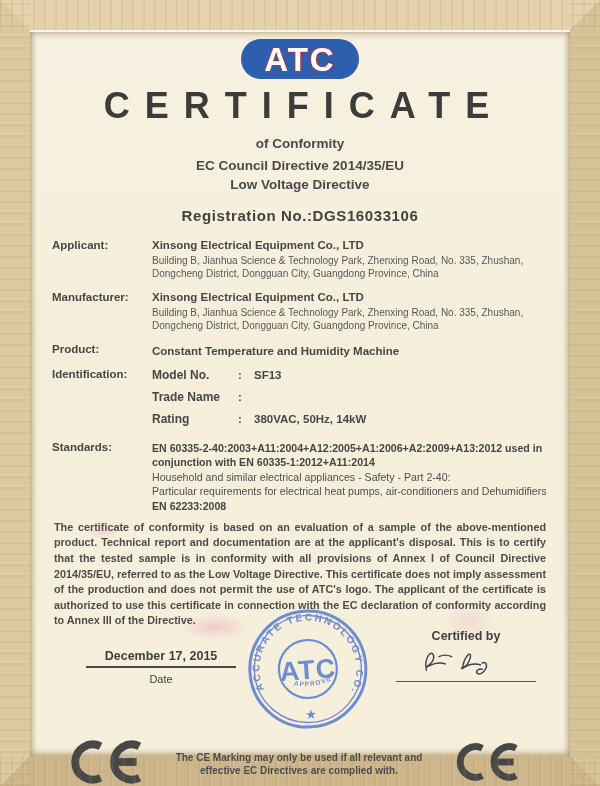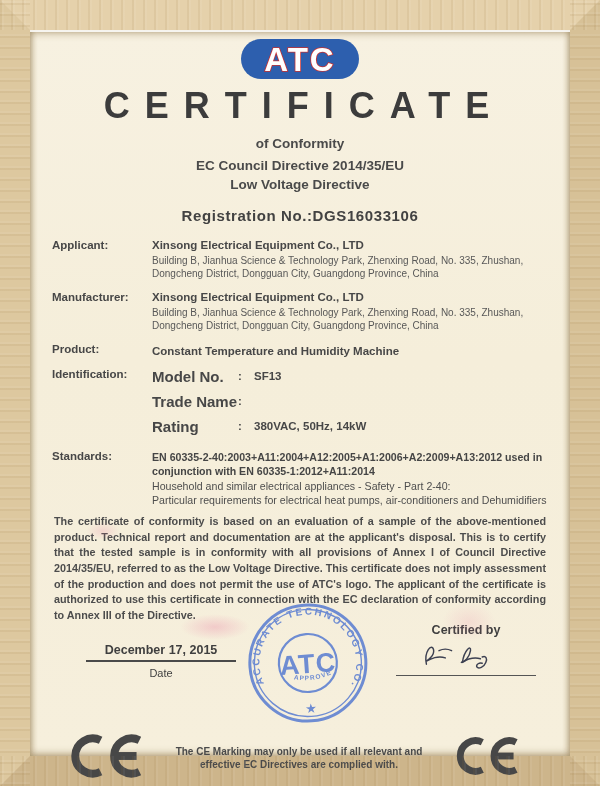--- a/index.html
+++ b/index.html
@@ -29,21 +29,21 @@
   .directive.second{margin-top:2px;}
   .registration{font-size:15px;font-weight:bold;color:#424242;margin-top:13px;letter-spacing:.6px;}
   .info{margin-top:15px;}
   .row{display:flex;margin-bottom:11px;}
   .row-label{width:100px;flex:0 0 100px;font-size:11.5px;font-weight:bold;color:#474747;}
   .row-content{flex:1;min-width:0;}
   .co-name{font-size:11.5px;font-weight:bold;color:#474747;}
   .co-addr{font-size:10px;color:#585858;line-height:1.3;margin-top:3px;max-width:402px;}
   .product-val{font-size:11.5px;font-weight:bold;color:#474747;margin-top:2px;}
   .id-row{display:flex;align-items:center;margin-bottom:8px;}
-  .id-name{width:86px;flex:0 0 86px;font-size:15px;font-weight:bold;color:#474747;}
+  .id-name{width:86px;flex:0 0 86px;font-size:12px;font-weight:bold;color:#474747;}
   .id-sep{width:16px;flex:0 0 16px;font-size:11.5px;font-weight:bold;color:#474747;}
   .id-val{font-size:11.5px;font-weight:bold;color:#474747;}
   .trade-logo{font-size:14.5px;font-weight:bold;color:#4a72b8;letter-spacing:.4px;}
   .trade-logo sup{font-size:8px;}
   .std{font-size:10.6px;line-height:1.38;color:#4e4e4e;max-width:404px;}
   .std.bold{font-weight:bold;color:#454545;}
   .body-par{font-size:10.8px;font-weight:bold;color:#4c4c4c;text-align:justify;line-height:1.45;margin-top:6px;padding:0 2px;}
   .bottom-zone{position:relative;height:104px;margin-top:4px;}
   .stamp{position:absolute;left:50%;top:-26px;transform:translateX(-50%) rotate(-4deg);margin-left:8px;opacity:.92;}
   .date-block{position:absolute;left:34px;top:16px;width:150px;text-align:center;}
@@ -133,20 +133,21 @@
           </div>
         </div>
       </div>
 
       <div class="row" style="margin-bottom:6px;">
         <div class="row-label">Standards:</div>
         <div class="row-content">
           <div class="std bold">EN 60335-2-40:2003+A11:2004+A12:2005+A1:2006+A2:2009+A13:2012 used in conjunction with EN 60335-1:2012+A11:2014</div>
           <div class="std">Household and similar electrical appliances - Safety - Part 2-40:</div>
           <div class="std">Particular requirements for electrical heat pumps, air-conditioners and Dehumidifiers</div>
+          <div class="std bold">EN 62233:2008</div>
         </div>
       </div>
     </div>
 
     <div class="body-par">The certificate of conformity is based on an evaluation of a sample of the above-mentioned product. Technical report and documentation are at the applicant's disposal. This is to certify that the tested sample is in conformity with all provisions of Annex I of Council Directive 2014/35/EU, referred to as the Low Voltage Directive. This certificate does not imply assessment of the production and does not permit the use of ATC's logo. The applicant of the certificate is authorized to use this certificate in connection with the EC declaration of conformity according to Annex III of the Directive.</div>
 
     <div class="bottom-zone">
 
       <div class="stamp">
         <svg width="124" height="124" viewBox="-62 -62 124 124">

